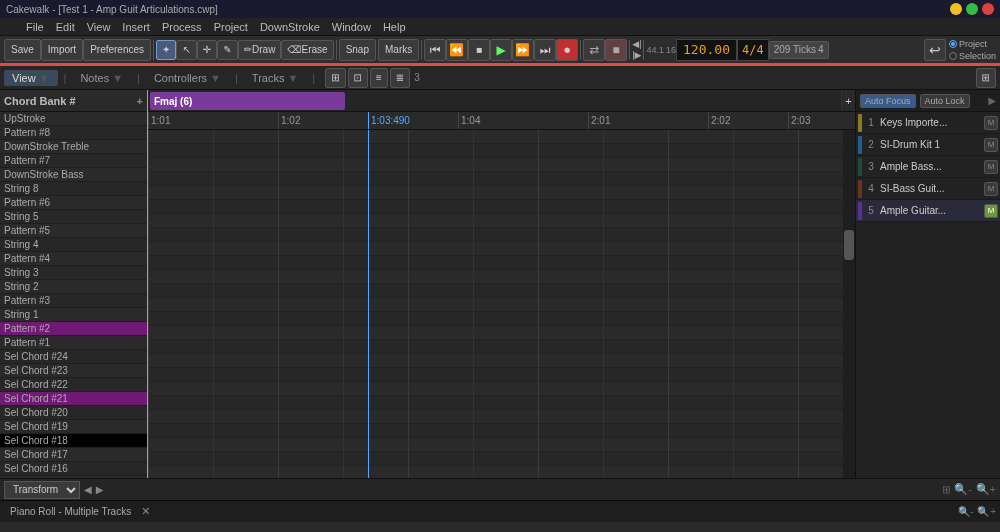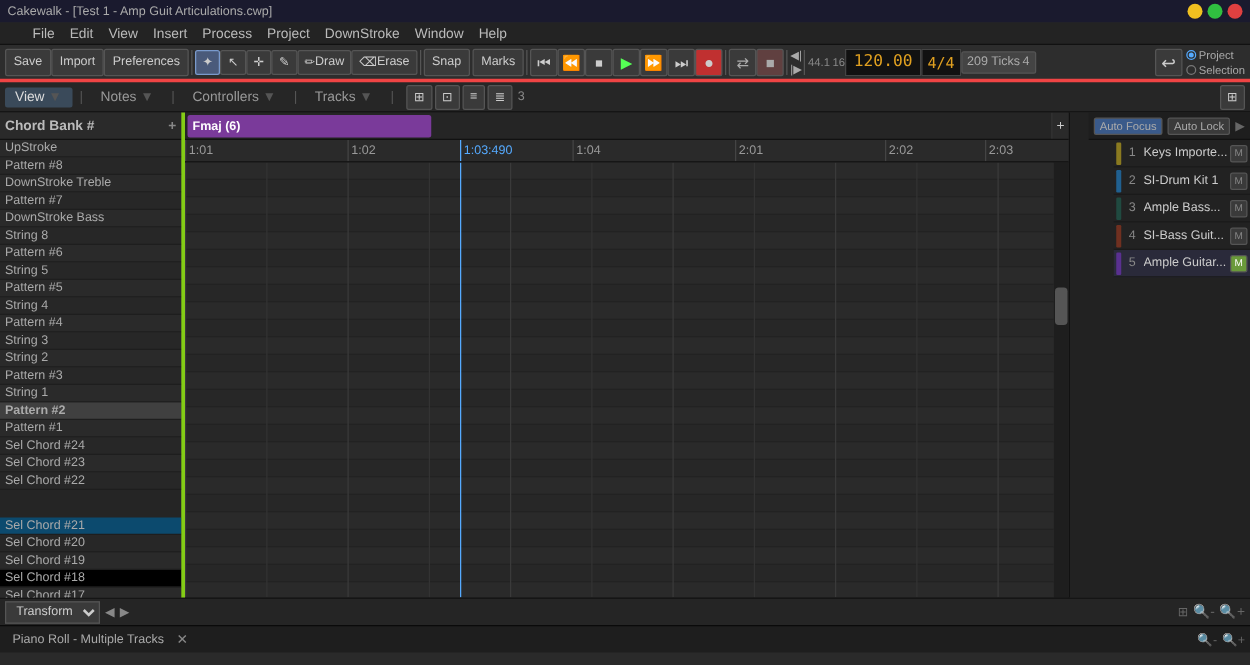--- a/index.html
+++ b/index.html
@@ -36,21 +36,21 @@
 
     
     #view-bar { background: #262626; height: 24px; display: flex; align-items: center; padding: 0 4px; border-bottom: 1px solid #111; gap: 6px; }
     .view-tab { color: #999; font-size: 11px; padding: 2px 8px; cursor: pointer; border-radius: 2px; display: flex; align-items: center; gap: 3px; }
     .view-tab.active { background: #3a4a5a; color: #ddd; }
     .view-tab-sep { color: #555; }
 
     
     #main-area { display: flex; height: calc(532px - 18px - 18px - 30px - 30px - 26px - 24px - 22px); }
     
-    #track-list { width: 148px; background: #252525; border-right: 3px solid #84cc16; overflow-y: hidden; flex-shrink: 0; text-align: right; }
+    #track-list { width: 148px; background: #252525; border-right: 1px solid #84cc16; overflow-y: hidden; flex-shrink: 0; text-align: right; }
     #track-list-header { height: 22px; background: #2a2a2a; border-bottom: 1px solid #111; display: flex; align-items: center; padding: 0 4px; color: #bbb; font-size: 11px; font-weight: bold; }
     .track-row { height: 14px; display: flex; align-items: center; padding: 0 4px; border-bottom: 1px solid #1e1e1e; color: #aaa; font-size: 10px; cursor: pointer; white-space: nowrap; overflow: hidden; }
 
     
     #piano-roll { flex: 1; display: flex; flex-direction: column; overflow: hidden; }
     #ruler { height: 22px; background: #2a2a2a; border-bottom: 1px solid #111; position: relative; display: flex; align-items: center; }
     #ruler-inner { position: relative; width: 100%; height: 100%; overflow: hidden; }
     .ruler-marker { position: absolute; top: 0; height: 100%; display: flex; align-items: center; padding-left: 2px; font-size: 10px; color: #999; border-left: 1px solid #444; }
     .ruler-marker.current { color: #5af; border-left-color: #5af; }
     .playhead-line { position: absolute; top: 0; width: 1px; background: #5af; z-index: 10; }
@@ -58,21 +58,21 @@
     
     #timeline-header { height: 22px; background: #252525; border-bottom: 1px solid #111; position: relative; overflow: hidden; }
     .clip { position: absolute; height: 18px; top: 2px; border-radius: 2px; display: flex; align-items: center; padding-left: 4px; font-size: 10px; font-weight: bold; overflow: hidden; cursor: pointer; }
     .clip-fmaj { background: #7a3a9a; color: #fff; }
     .clip-emaj { background: #3a7a9a; color: #fff; }
 
     
     .note-clip { position: absolute; background: #00b0d0; border: 1px solid #00d0f0; border-radius: 2px; cursor: pointer; }
 
     
-    #right-panel { width: 145px; background: #222; border-left: 1px solid #111; display: flex; flex-direction: column; align-items: flex-end; }
+    #right-panel { width: 145px; background: #222; border-left: 1px solid #111; display: flex; flex-direction: column; }
     #right-panel-header { height: 22px; background: #1e1e1e; border-bottom: 1px solid #111; display: flex; align-items: center; padding: 0 4px; gap: 4px; }
     .rp-btn { background: #3a3a3a; border: 1px solid #555; color: #aaa; font-size: 9px; padding: 1px 4px; cursor: pointer; border-radius: 2px; }
     .rp-btn.active { background: #3a5a8a; }
     .track-entry { display: flex; align-items: center; height: 22px; border-bottom: 1px solid #1a1a1a; padding: 0 2px; gap: 2px; }
     .track-num { color: #888; font-size: 10px; width: 14px; text-align: center; }
     .track-name { color: #ccc; font-size: 10px; flex: 1; overflow: hidden; text-overflow: ellipsis; white-space: nowrap; }
     .track-mute { background: #3a3a3a; border: 1px solid #555; color: #888; font-size: 8px; width: 14px; height: 14px; display: flex; align-items: center; justify-content: center; cursor: pointer; border-radius: 2px; }
     .track-mute.active { background: #6a9a3a; color: #fff; }
     .track-color-bar { width: 4px; height: 18px; border-radius: 1px; flex-shrink: 0; }
 
@@ -252,26 +252,26 @@
         <div class="track-row" style="background: rgb(39, 39, 39);">String 8</div>
         <div class="track-row" style="background: rgb(42, 42, 42);">Pattern #6</div>
         <div class="track-row" style="background: rgb(39, 39, 39);">String 5</div>
         <div class="track-row" style="background: rgb(42, 42, 42);">Pattern #5</div>
         <div class="track-row" style="background: rgb(39, 39, 39);">String 4</div>
         <div class="track-row" style="background: rgb(42, 42, 42);">Pattern #4</div>
         <div class="track-row" style="background: rgb(39, 39, 39);">String 3</div>
         <div class="track-row" style="background: rgb(42, 42, 42);">String 2</div>
         <div class="track-row" style="background: rgb(39, 39, 39);">Pattern #3</div>
         <div class="track-row" style="background: rgb(42, 42, 42);">String 1</div>
-        <div class="track-row" style="background: #404040; font-weight: bold;">Pattern #2</div>
+        <div class="track-row" style="background: #701a75;">Pattern #2</div>
         <div class="track-row" style="background: rgb(42, 42, 42);">Pattern #1</div>
         <div class="track-row" style="background: rgb(39, 39, 39);">Sel Chord #24</div>
         <div class="track-row" style="background: rgb(42, 42, 42);">Sel Chord #23</div>
         <div class="track-row" style="background: rgb(39, 39, 39);">Sel Chord #22</div>
-        <div class="track-row" style="background: #0c4a6e; margin-top: 22px;">Sel Chord #21</div>
+        <div class="track-row" style="background: #701a75;">Sel Chord #21</div>
         <div class="track-row" style="background: rgb(39, 39, 39);">Sel Chord #20</div>
         <div class="track-row" style="background: rgb(42, 42, 42);">Sel Chord #19</div>
         <div class="track-row" style="background: #000000;">Sel Chord #18</div>
         <div class="track-row" style="background: rgb(42, 42, 42);">Sel Chord #17</div>
         <div class="track-row" style="background: rgb(39, 39, 39);">Sel Chord #16</div>
         <div class="track-row" style="background: rgb(42, 42, 42);">Sel Chord #15</div>
       </div>
   </div>
 
   <div id="piano-roll" style="display:flex;flex-direction:column;flex:1;overflow:hidden;position:relative;">

